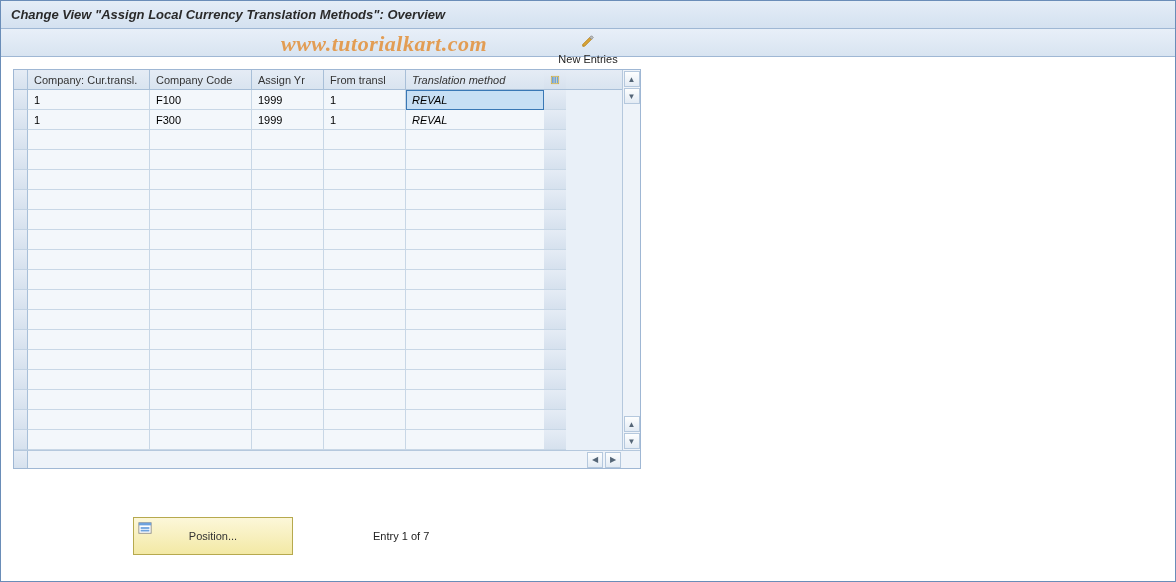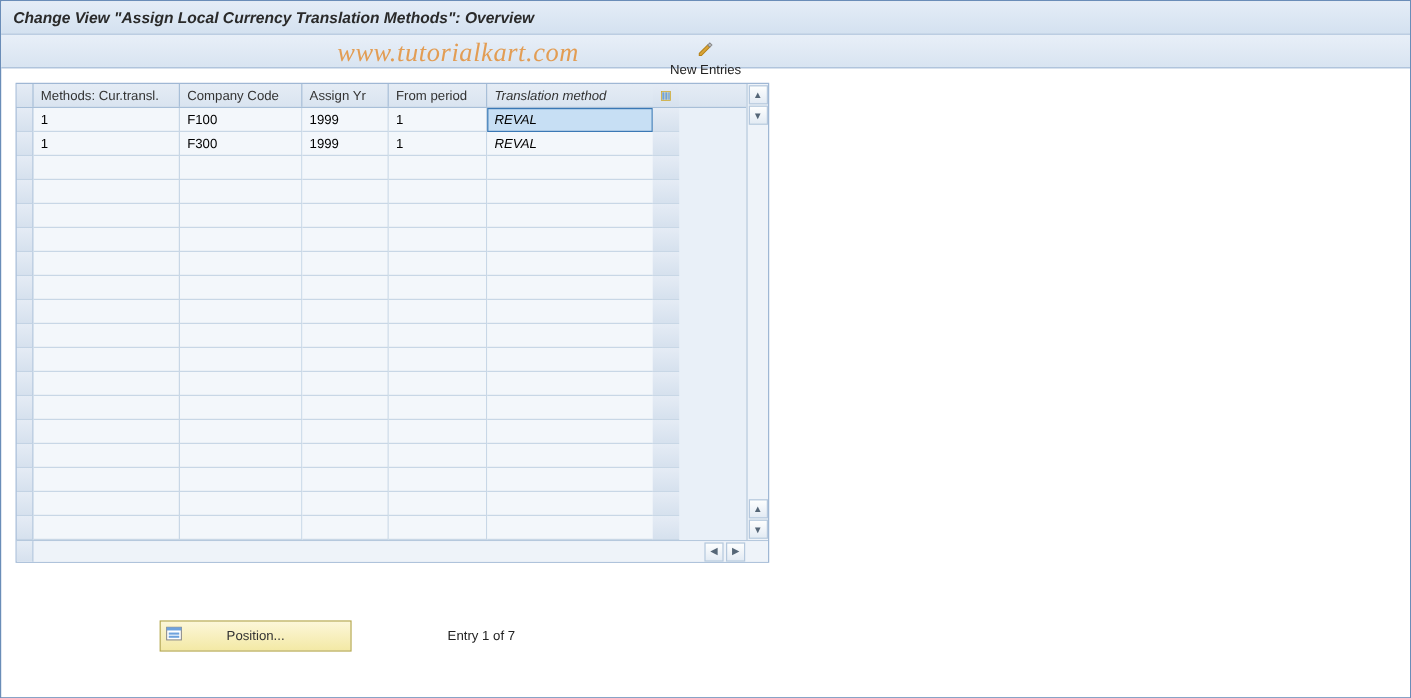--- a/index.html
+++ b/index.html
@@ -51,21 +51,21 @@
     font-size: 11px;
     white-space: nowrap;
   }
   .watermark {
     position: absolute;
     left: 280px;
     top: 2px;
     font-family: Georgia, serif;
     font-size: 22px;
     font-style: italic;
-    font-weight: 400;
+    font-weight: 700;
     color: rgba(227,146,62,0.88);
     letter-spacing: 0.5px;
     pointer-events: none;
   }
   .content {
     padding: 12px;
   }
   .grid-wrapper {
     border: 1px solid #9fb7d4;
     width: 628px;
@@ -165,21 +165,21 @@
     margin-left: 120px;
     display:flex;
     align-items:center;
     gap: 80px;
   }
   .position-btn {
     display:flex;
     align-items:center;
     gap:8px;
     width: 160px;
-    height: 26px;
+    height: 38px;
     background: linear-gradient(#fcf7d9,#f3e9a5);
     border: 1px solid #b6a94e;
     padding: 2px 6px;
     cursor:pointer;
     font-size:11px;
     color:#333;
     justify-content:center;
     position:relative;
   }
   .position-btn .pos-icon{
@@ -245,24 +245,24 @@
   </span>
   <div class="watermark">www.tutorialkart.com</div>
 </div>
 
 <div class="content">
   <div class="grid-wrapper">
     <div class="grid-body-wrap">
       <div class="grid-rows">
         <div class="grid-header-row">
           <div class="row-selector"></div>
-          <div class="hcell col-version">Methods: Cur.transl.</div>
+          <div class="hcell col-version">Company: Cur.transl.</div>
           <div class="hcell col-company">Company Code</div>
           <div class="hcell col-fiscal">Assign Yr</div>
-          <div class="hcell col-period">From period</div>
+          <div class="hcell col-period">From transl</div>
           <div class="hcell col-method" style="border-right:none">Translation method</div>
           <div class="hcell col-settings">
             <svg class="svg-icon" viewBox="0 0 16 16">
                 <rect x="2" y="2" width="12" height="12" fill="#f8e9b0" stroke="#c9a52e"></rect>
                 <rect x="3" y="3" width="3" height="10" fill="#6ea2dd"></rect>
                 <rect x="7" y="3" width="3" height="10" fill="#6ea2dd"></rect>
                 <rect x="11" y="3" width="2" height="10" fill="#6ea2dd"></rect>
               </svg>
           </div>
         </div>

